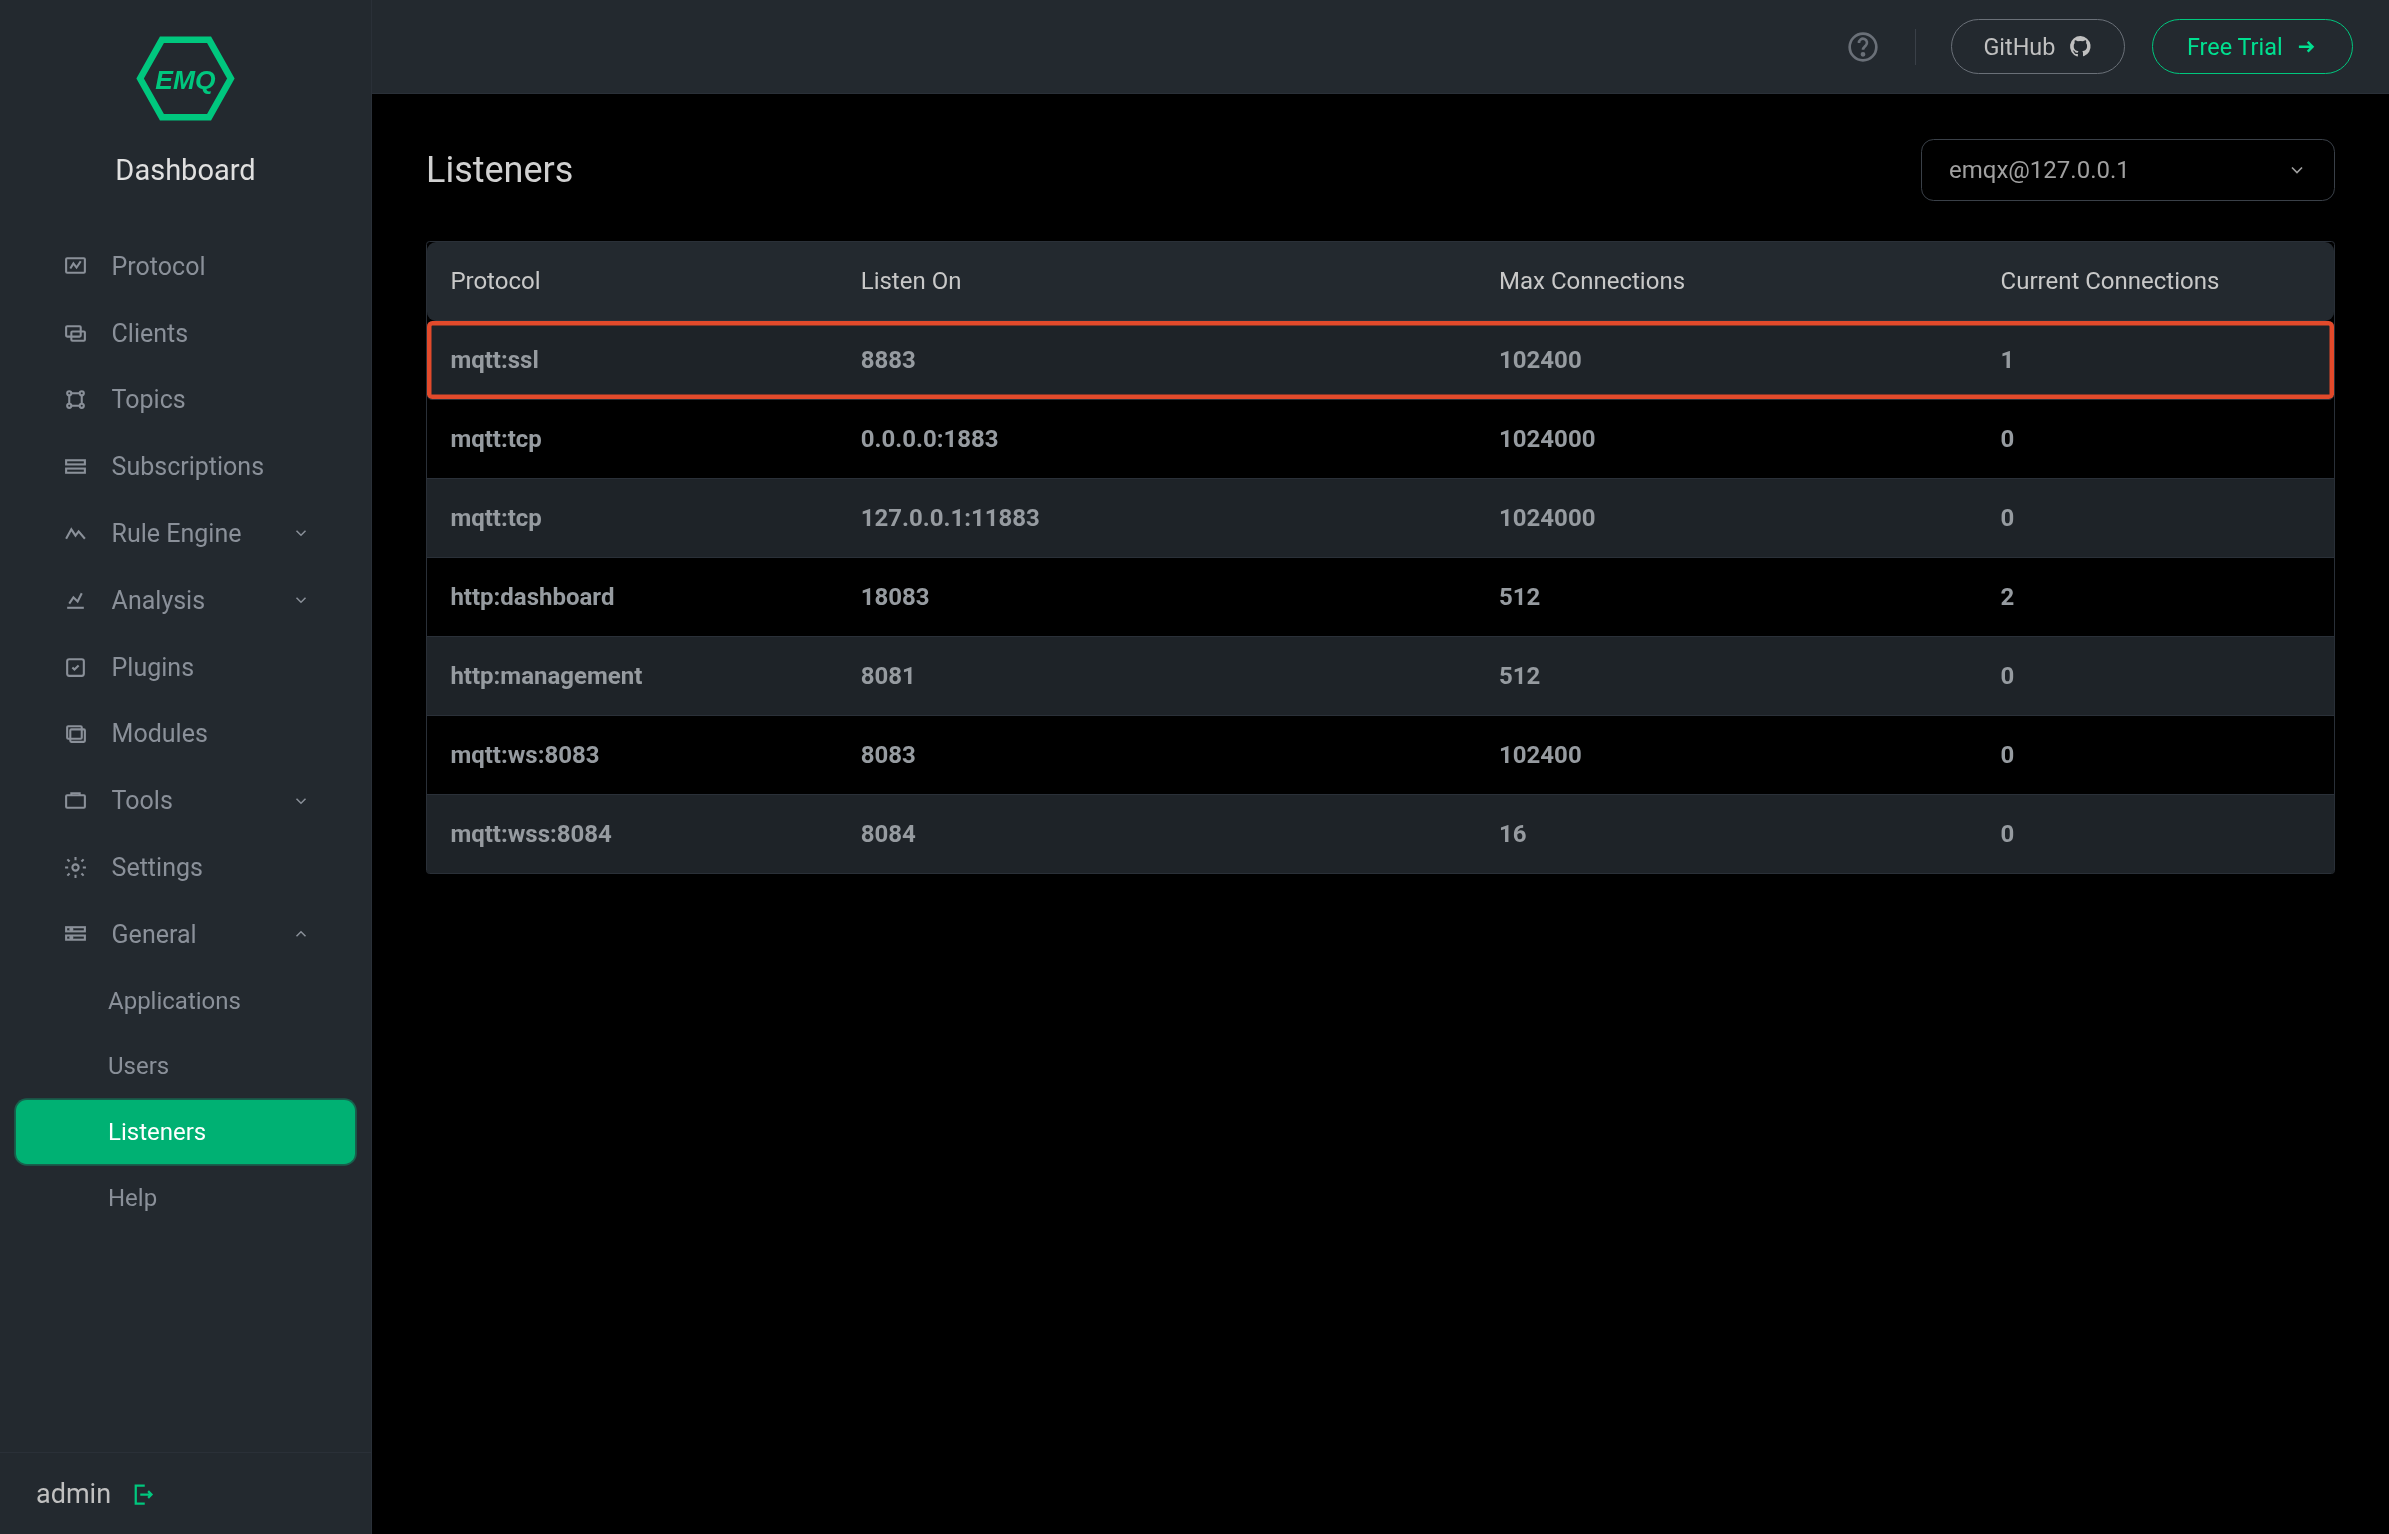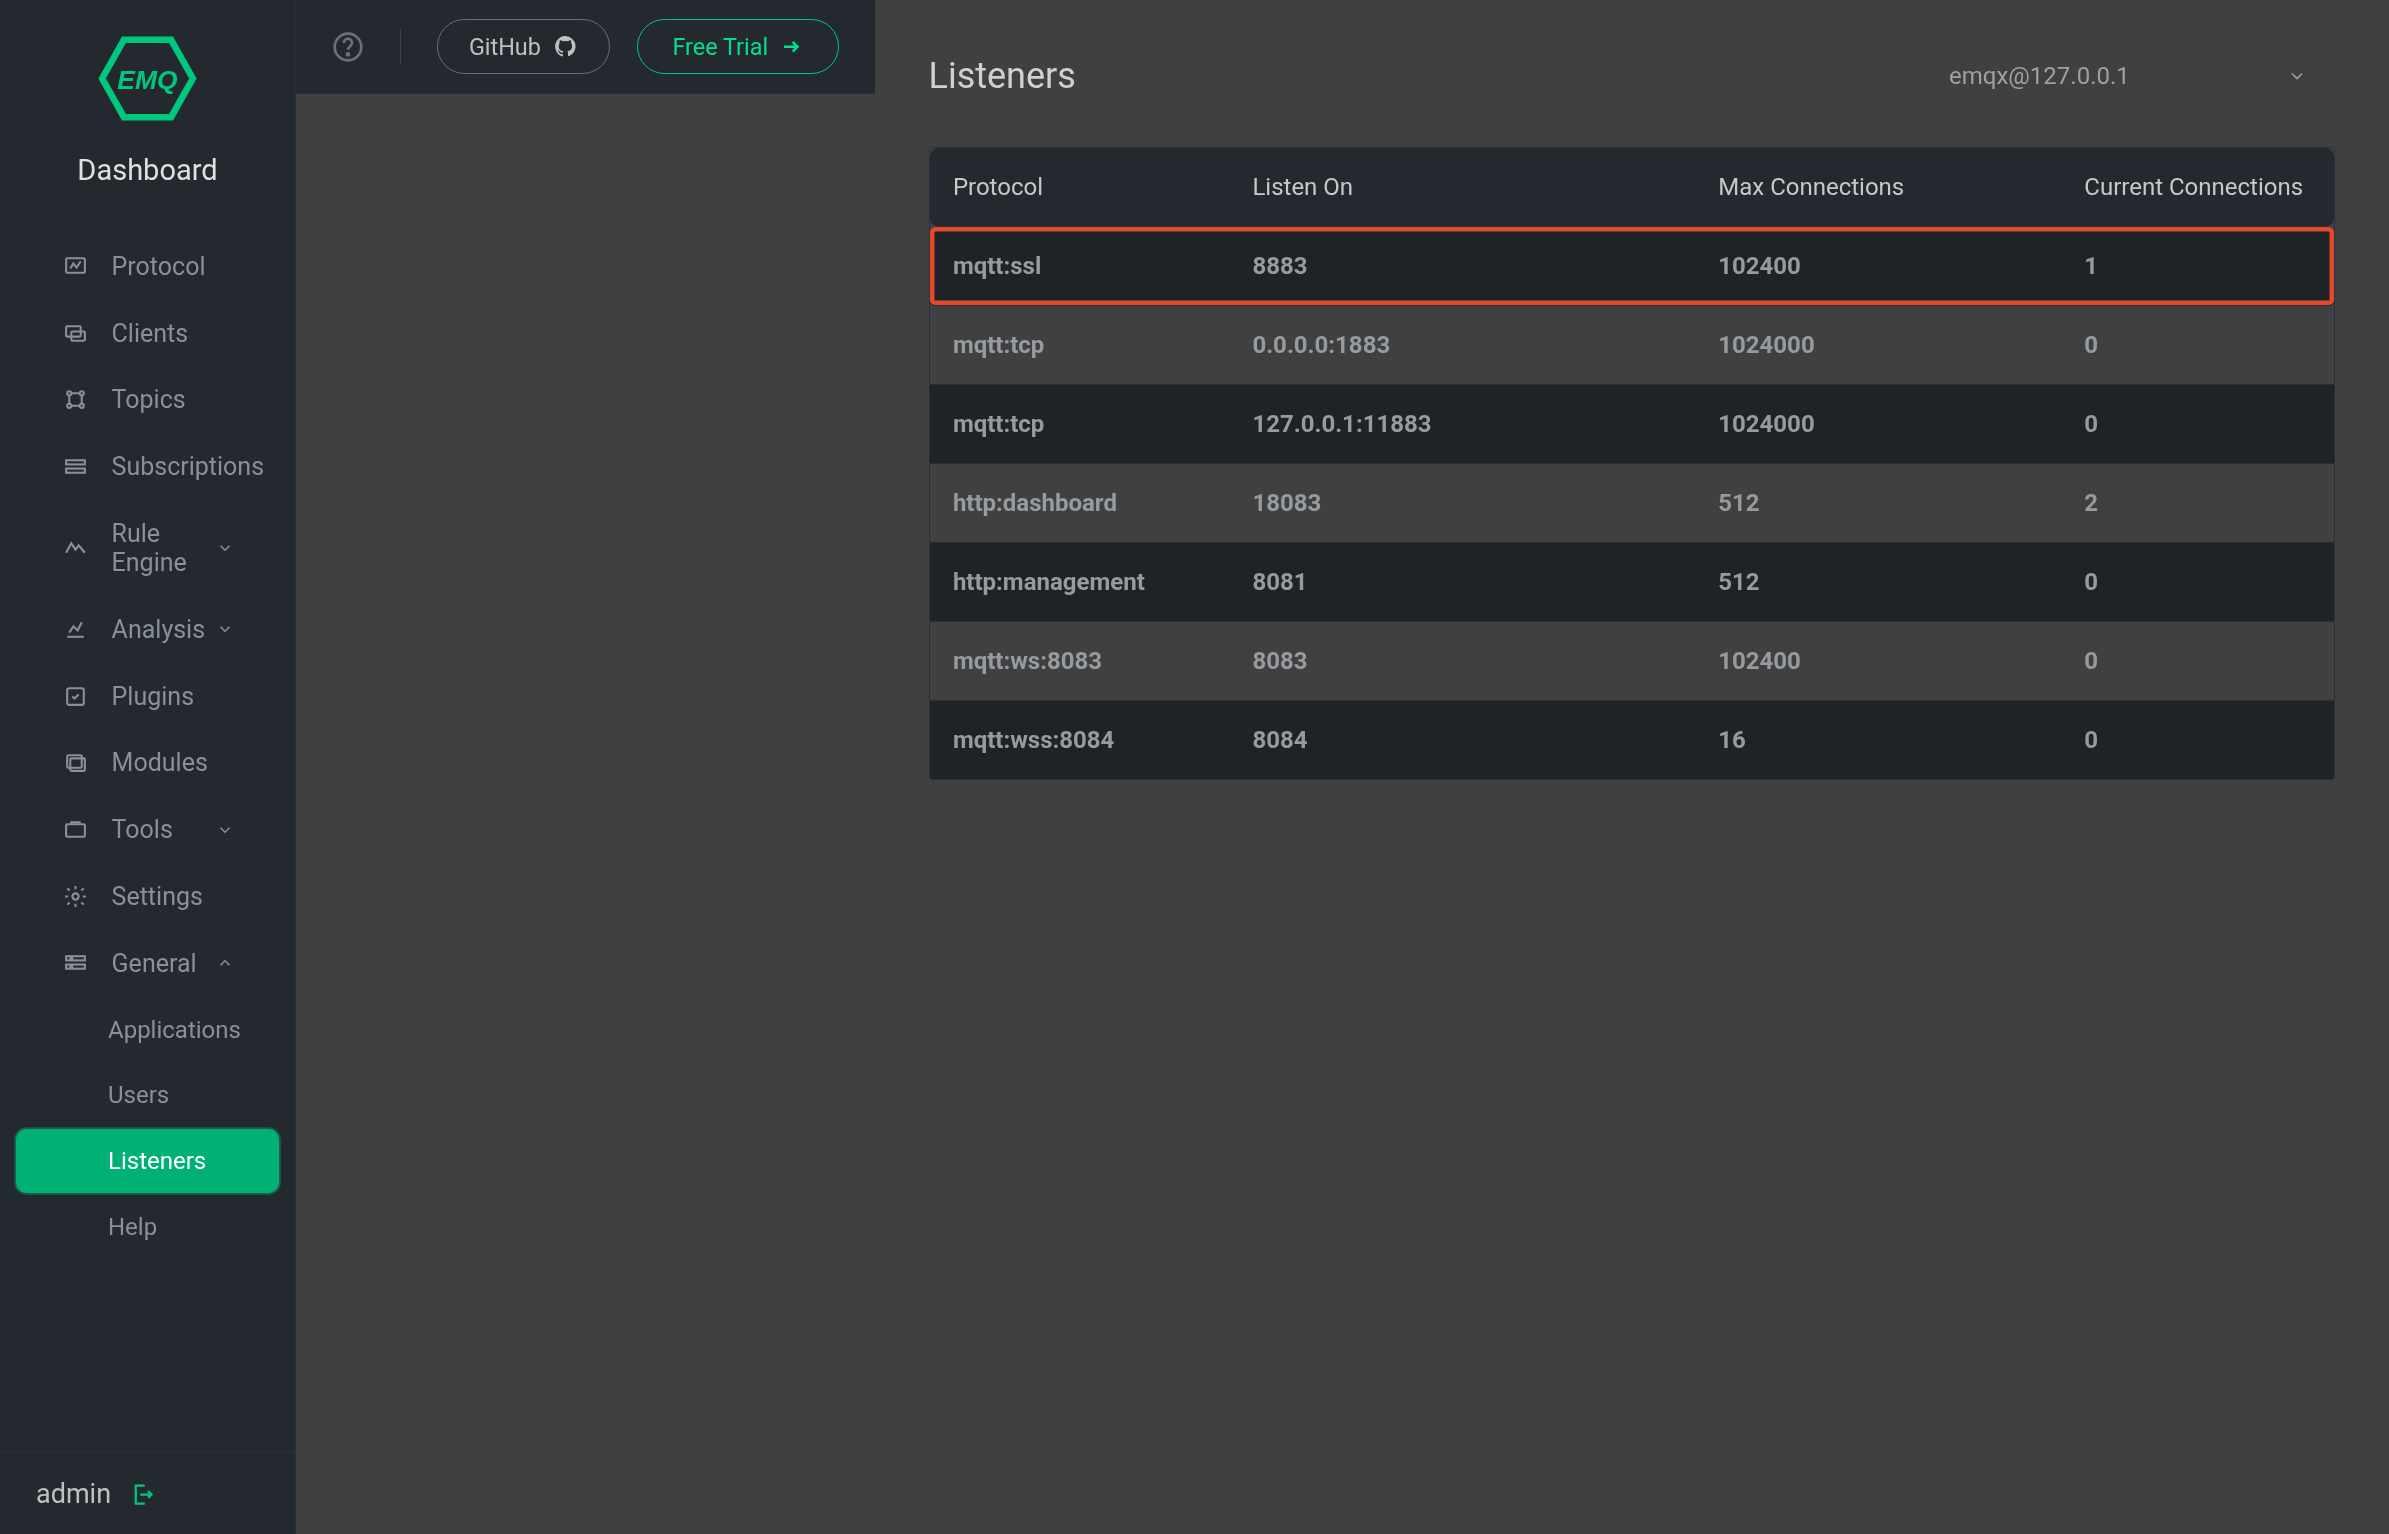--- a/index.html
+++ b/index.html
@@ -6,21 +6,21 @@
 body {
   font-family: -apple-system, BlinkMacSystemFont, "Segoe UI", Roboto, sans-serif;
   background: #1a1a1a;
   color: #b0b0b0;
   width: 2389px;
   height: 1535px;
   overflow: hidden;
 }
 .app { display: flex; height: 100%; }
 .sidebar {
-  width: 296px;
+  width: 372px;
   background: #23292f;
   display: flex;
   flex-direction: column;
   border-right: 0.9px solid #2a3038;
 }
 .logo-section {
   padding: 36px 0 27px 0;
   text-align: center;
 }
 .logo-hex {
@@ -80,23 +80,23 @@
   color: #c0c0c0;
   font-size: 27px;
 }
 .sidebar-footer .logout-icon {
   margin-left: 18px;
   color: #00c77e;
   cursor: pointer;
 }
 .main {
   flex: 1;
-  background: #404040;
-  display: flex;
-  flex-direction: row;
+  background: #000000;
+  display: flex;
+  flex-direction: column;
 }
 .topbar {
   height: 94px;
   background: #23292f;
   border-bottom: 0.9px solid #2a3038;
   display: flex;
   align-items: center;
   justify-content: flex-end;
   padding: 0 36px;
   gap: 27px;

